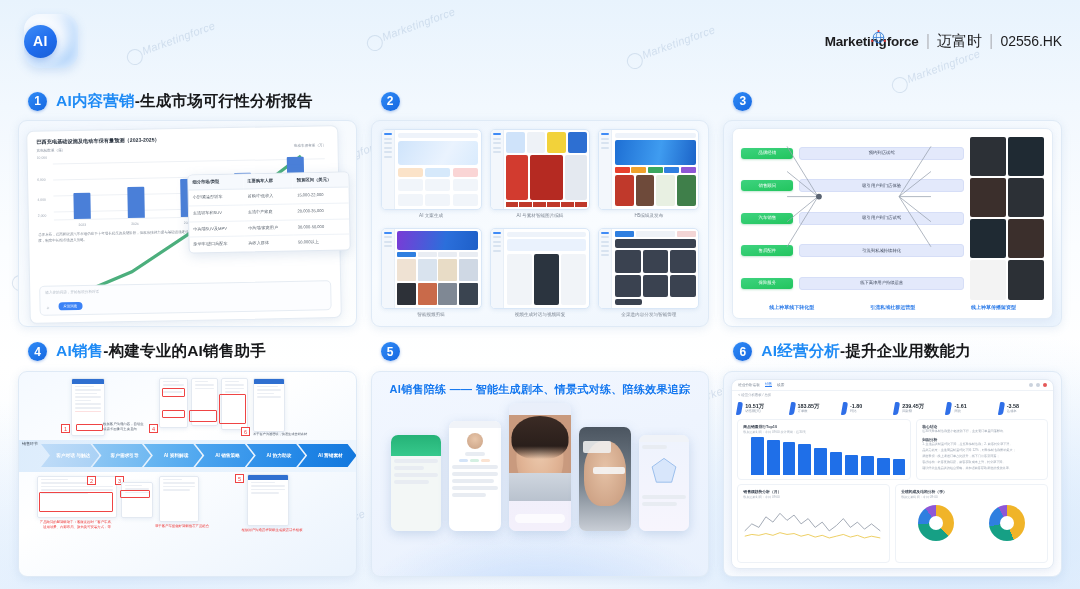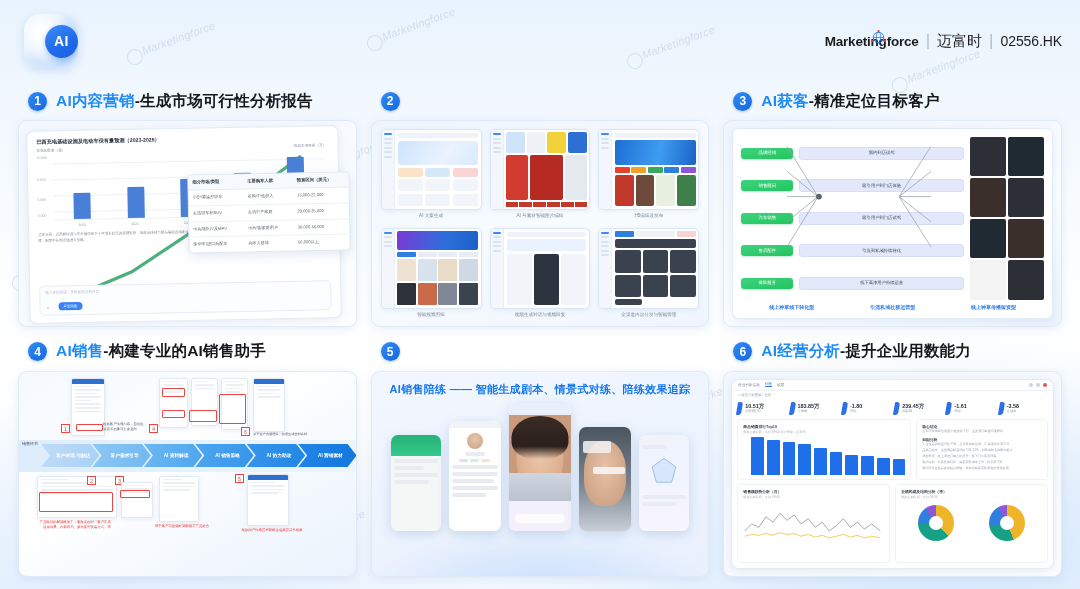--- a/index.html
+++ b/index.html
@@ -38,21 +38,21 @@
     position: relative; z-index: 5;
     height: 82px;
     display: flex; align-items: center;
     padding: 0 18px 0 24px;
   }
   .ai-badge {
     width: 54px; height: 54px; border-radius: 16px;
     background:
       radial-gradient(circle at 30% 28%, #ffffff 0%, #dcebfd 38%, #b9d8fb 62%, #9ec9fa 100%);
     box-shadow: 0 3px 10px rgba(80,140,220,.22), inset 0 0 14px rgba(255,255,255,.9);
-    display: flex; align-items: center; justify-content: flex-end;
+    display: flex; align-items: center; justify-content: flex-start;
     position: relative; overflow: hidden;
     flex: 0 0 auto;
   }
   .ai-badge::before {
     content: ""; position: absolute;
     width: 72px; height: 72px; left: -14px; top: -12px;
     border-radius: 50%;
     background: radial-gradient(circle, rgba(255,255,255,.85) 18%, rgba(255,255,255,0) 58%);
   }
   .ai-core {
@@ -679,21 +679,20 @@
           <div class="mini-cap">全渠道内容分发与智能管理</div>
         </div>
 
       </div>
     </div>
   </div>
 
   <div class="panel">
     <div class="panel-head">
       <div class="num">3</div>
-      <div class="ttl"><span class="hl">AI获客</span><span>-精准定位目标客户</span></div>
     </div>
     <div class="card c3">
       <div class="kos-wrap">
         <svg class="conn" viewBox="0 0 330 150" preserveAspectRatio="none">
           <g stroke="#9aa3b0" stroke-width=".8" fill="none">
             <line x1="56" y1="18" x2="88" y2="70"></line>
             <line x1="56" y1="44" x2="88" y2="70"></line>
             <line x1="56" y1="70" x2="88" y2="70"></line>
             <line x1="56" y1="96" x2="88" y2="70"></line>
             <line x1="56" y1="122" x2="88" y2="70"></line>

